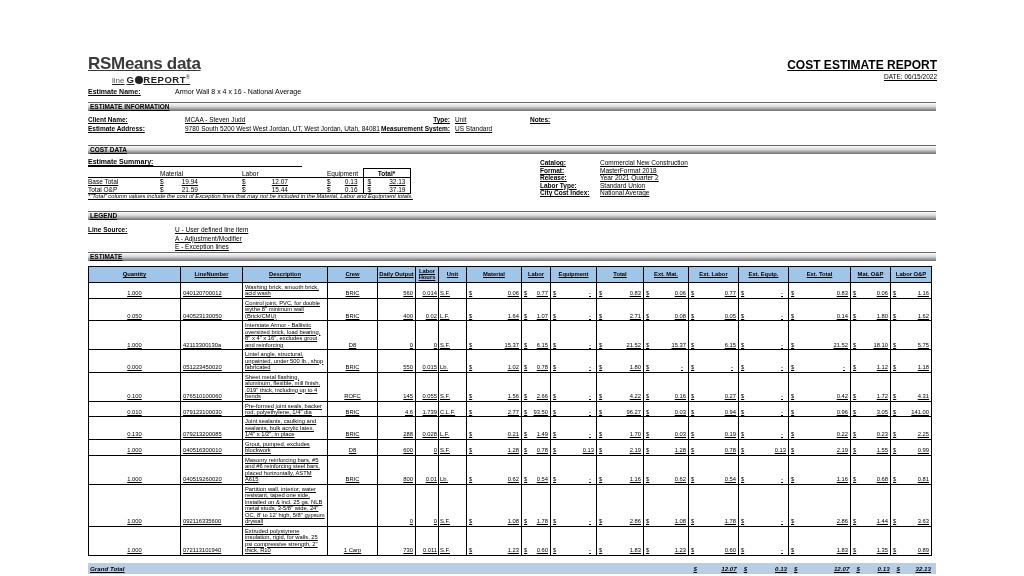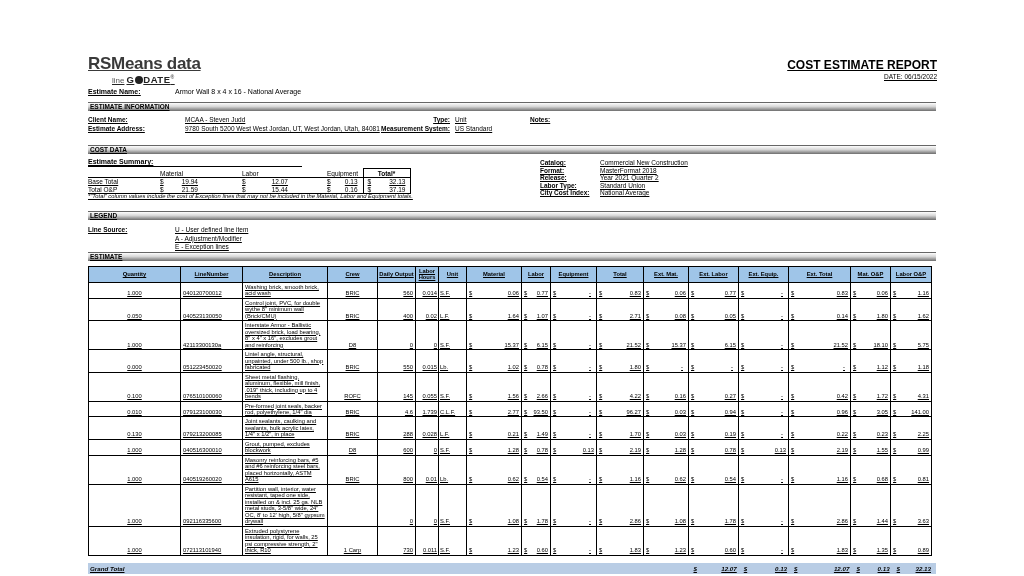--- a/index.html
+++ b/index.html
@@ -85,21 +85,21 @@
          background:var(--total-blue,#B9CDE5);font-size:6.2px;font-style:italic;font-weight:bold;}
   .gttab td{padding:2px 2px;vertical-align:middle;}
   .gt-label{padding-left:4px;}
   .gt-money .mw{padding-right:3px;}
 </style>
 </head>
 <body>
 
 <div class="abs logo-main">RSMeans data</div>
 <div class="abs logo-sub">
-  <span class="logo-from">line</span><span class="logo-brand"><span>G</span><span class="globe"></span><span>DATE</span><span class="tm">®</span></span>
+  <span class="logo-from">line</span><span class="logo-brand"><span>G</span><span class="globe"></span><span>REPORT</span><span class="tm">®</span></span>
 </div>
 
 <div class="abs report-head">
   <div class="report-title">COST ESTIMATE REPORT</div>
   <div class="report-date">DATE: 06/15/2022</div>
 </div>
 
 <div class="abs estname">
   <span class="lbl">Estimate Name:</span>
   <span class="estname-val">Armor Wall 8 x 4 x 16 - National Average</span>

